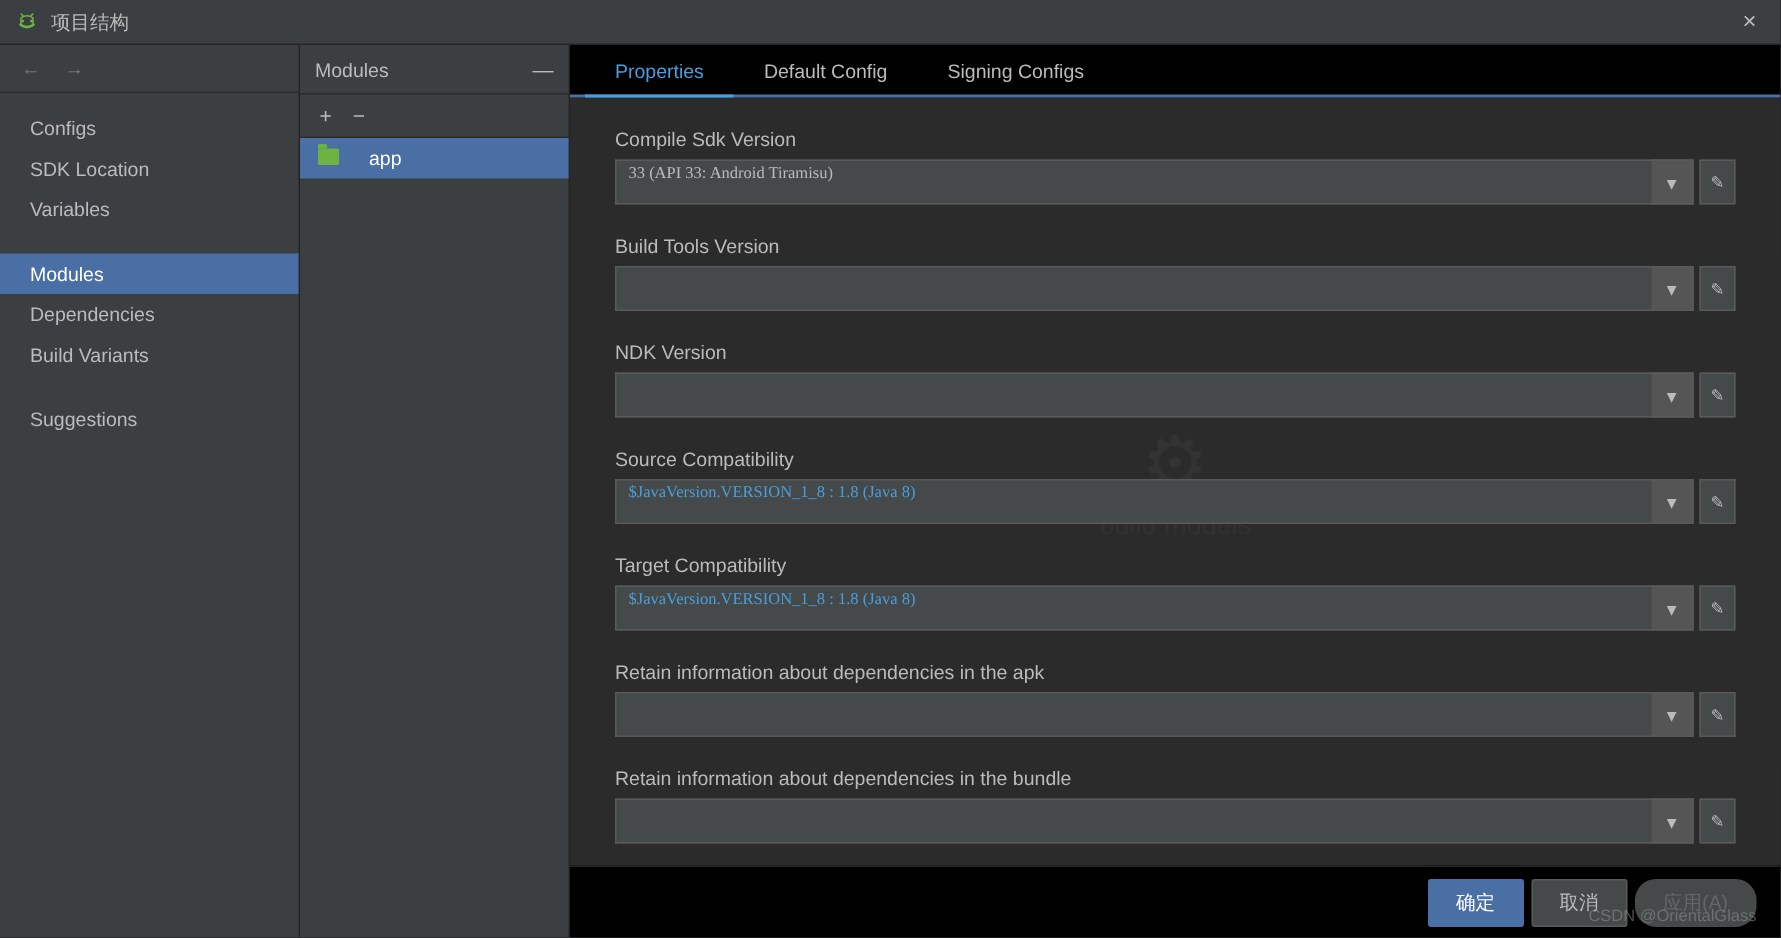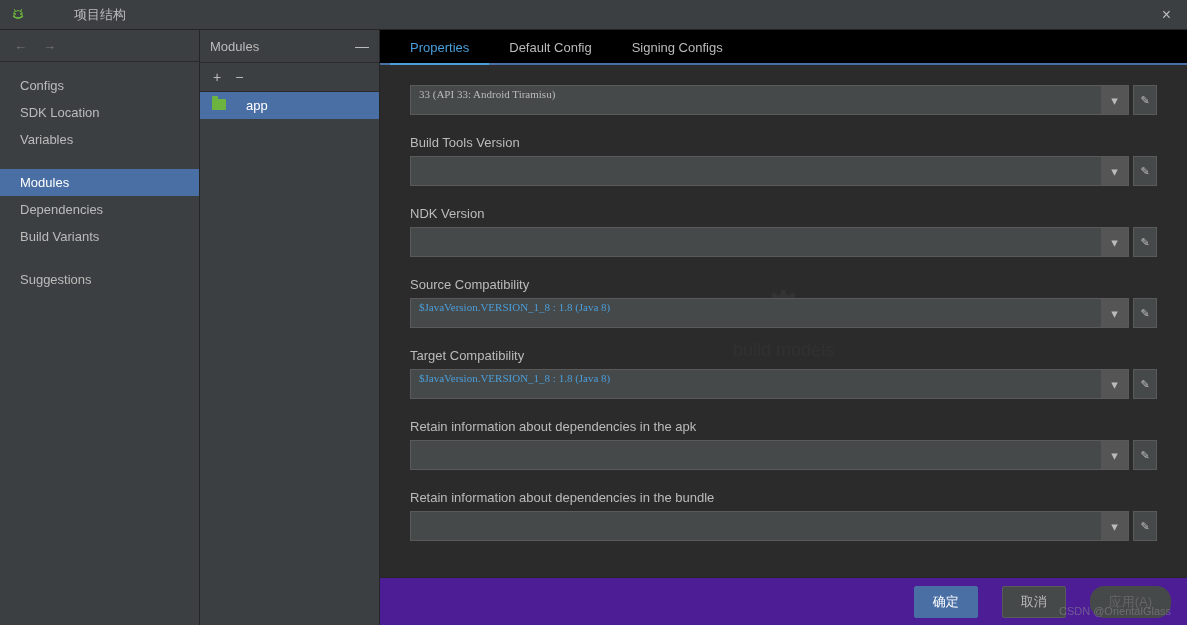--- a/index.html
+++ b/index.html
@@ -14,21 +14,20 @@
     }
 
     
     .title-bar {
       background: #3c3f41;
       height: 30px;
       display: flex;
       align-items: center;
       padding: 0 10px;
       border-bottom: 1px solid #252525;
-      gap: 40px;
     }
     .title-bar-icon {
       width: 16px;
       height: 16px;
       margin-right: 8px;
     }
     .title-bar-text {
       color: #bbbbbb;
       font-size: 13px;
       flex: 1;
@@ -269,27 +268,27 @@
       color: rgba(100,100,100,0.15);
       font-size: 60px;
       pointer-events: none;
       text-align: center;
       line-height: 1.1;
       white-space: nowrap;
     }
 
     
     .footer {
-      background: #4c1d95;
+      background: #000000;
       border-top: 1px solid #252525;
       display: flex;
       justify-content: flex-end;
       align-items: center;
       padding: 8px 16px;
-      gap: 24px;
+      gap: 5px;
       height: 48px;
     }
     .btn {
       padding: 6px 18px;
       font-size: 13px;
       cursor: pointer;
       border: 1px solid #5a5a5a;
       border-radius: 2px;
     }
     .btn-primary {
@@ -378,20 +377,21 @@
     </div>
 
     <div class="form-content">
 
       <div class="watermark">
         <div style="font-size:50px; margin-bottom:4px;">⚙</div>
         <div style="font-size:18px; color: rgba(100,100,100,0.12);">build models</div>
       </div>
 
       <div class="form-group">
+        <label class="form-label">Compile Sdk Version</label>
         <div class="form-row">
           <div class="select-wrapper">
             <div class="select-field" style="color: #bbbbbb; width: 100%;">33 (API 33: Android Tiramisu)</div>
             <div class="select-dropdown-btn">
               <span>▾</span>
             </div>
           </div>
           <div class="edit-btn">
             <span>✎</span>
           </div>

